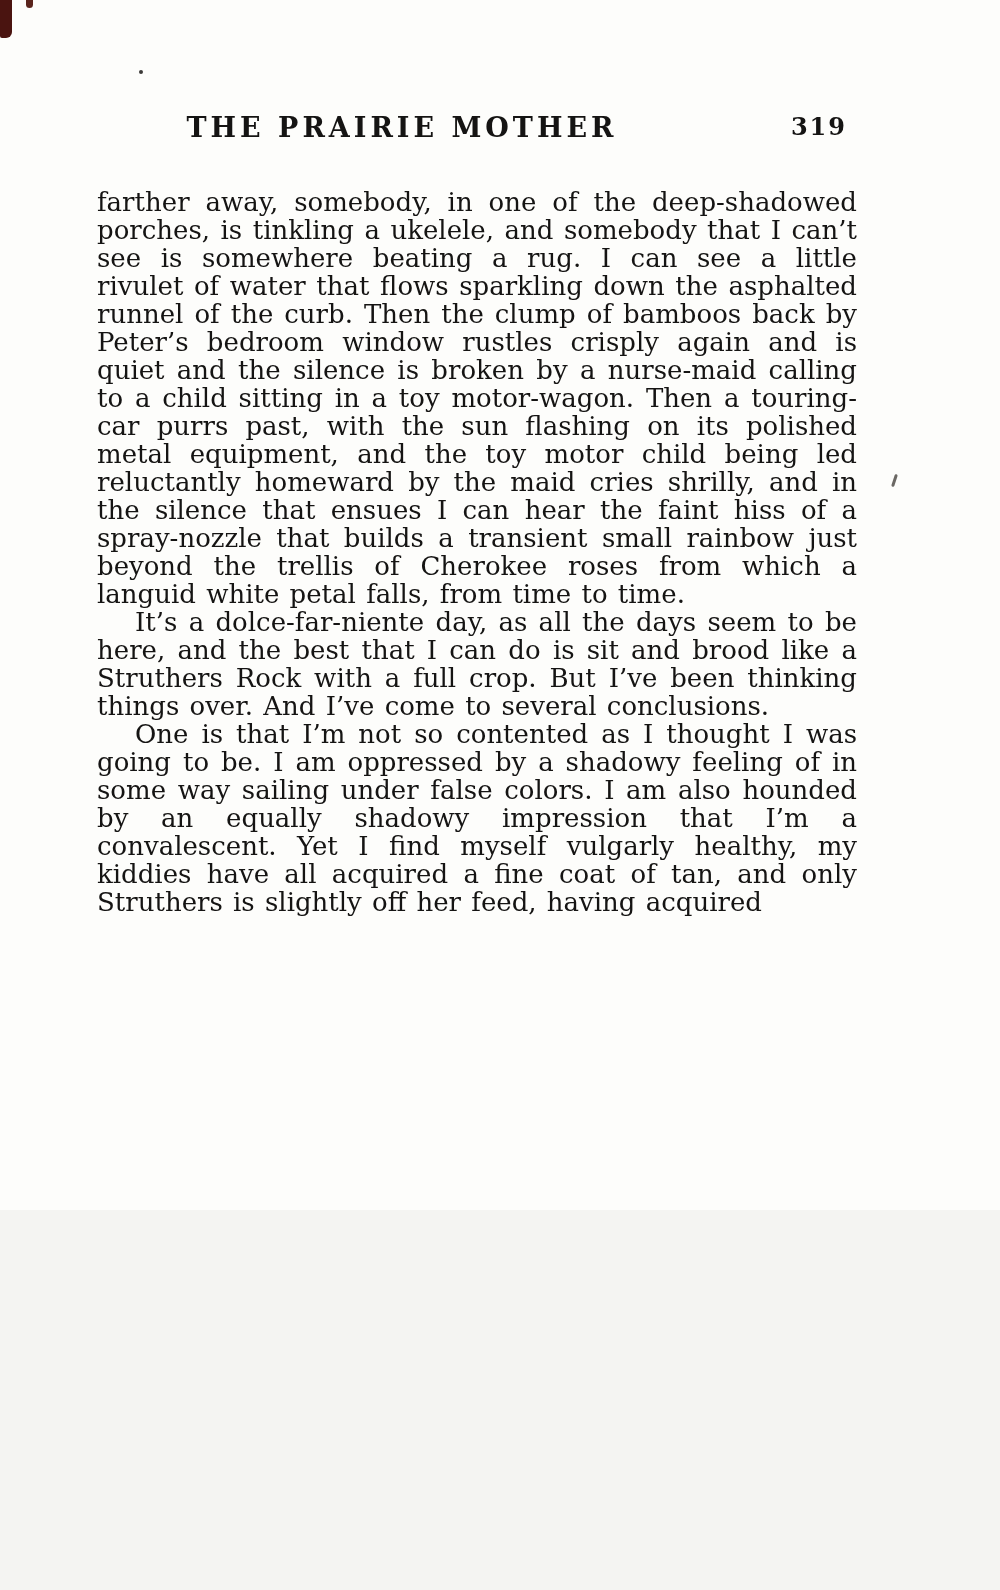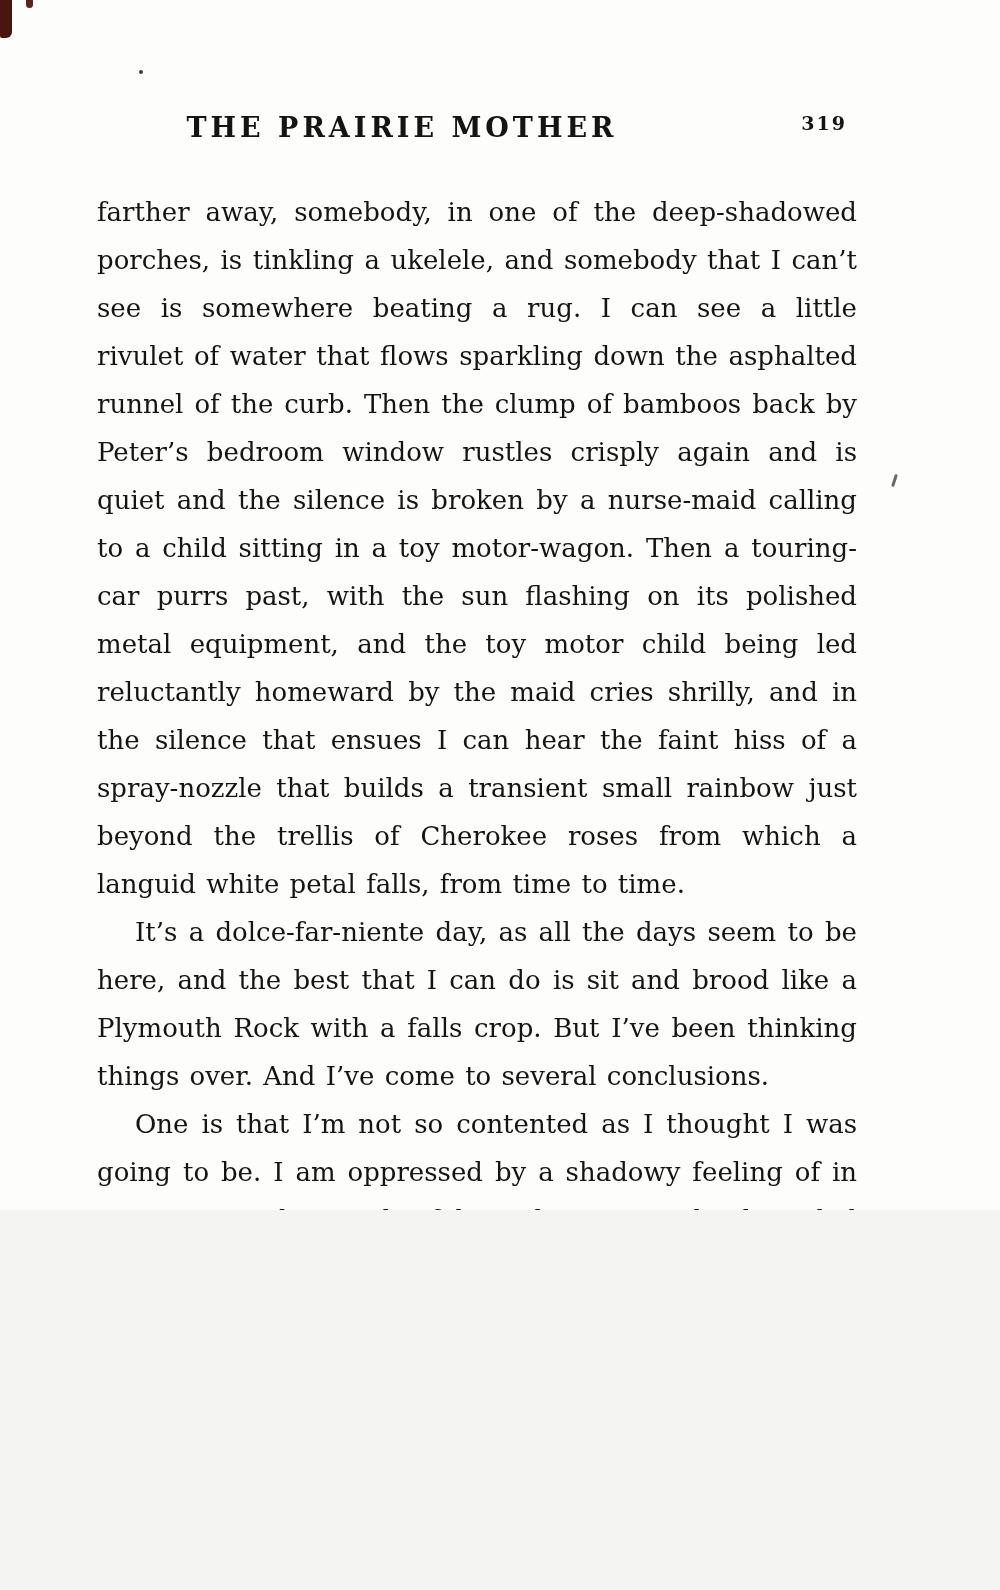--- a/index.html
+++ b/index.html
@@ -31,34 +31,34 @@
     text-align: center;
     font-size: 27px;
     font-weight: 700;
     letter-spacing: 4px;
     white-space: nowrap;
   }
   .page-number {
     position: absolute;
     right: 10px;
     top: 0;
-    font-size: 19px;
+    font-size: 24px;
     font-weight: 700;
     letter-spacing: 2px;
   }
   .page-body {
     position: absolute;
     top: 188px;
     left: 97px;
     width: 760px;
   }
   .page-body p {
     margin: 0;
     font-size: 26px;
-    line-height: 48px;
+    line-height: 28px;
     text-align: justify;
     word-spacing: 2px;
   }
   .page-body p.indent {
     text-indent: 38px;
   }
   .page-body .italic {
   }
   
   .artifact {
@@ -127,17 +127,17 @@
   <div class="artifact artifact-dot-bottom"></div>
   <div class="artifact artifact-bottom-bar"></div>
 
   <div class="page-header">
     <div class="running-title">THE PRAIRIE MOTHER</div>
     <div class="page-number">319</div>
   </div>
 
   <div class="page-body">
       <p><span>farther away, somebody, in one of the deep-shadowed porches, is tinkling a ukelele, and somebody that I can’t see is somewhere beating a rug.  I can see a little rivulet of water that flows sparkling down the asphalted runnel of the curb.  Then the clump of bamboos back by Peter’s bedroom window rustles crisply again and is quiet and the silence is broken by a nurse-maid calling to a child sitting in a toy motor-wagon.  Then a touring-car purrs past, with the sun flashing on its polished metal equipment, and the toy motor child being led reluctantly homeward by the maid cries shrilly, and in the silence that ensues I can hear the faint hiss of a spray-nozzle that builds a transient small rainbow just beyond the trellis of Cherokee roses from which a languid white petal falls, from time to time.</span></p>
-      <p class="indent"><span>It’s a </span><span class="italic">dolce-far-niente</span><span> day, as all the days seem to be here, and the best that I can do is sit and brood like a Plymouth Rock with a falls crop.  But I’ve been thinking things over.  And I’ve come to several conclusions.</span></p>
+      <p class="indent"><span>It’s a </span><span class="italic">dolce-far-niente</span><span> day, as all the days seem to be here, and the best that I can do is sit and brood like a Struthers Rock with a full crop.  But I’ve been thinking things over.  And I’ve come to several conclusions.</span></p>
       <p class="indent"><span>One is that I’m not so contented as I thought I was going to be.  I am oppressed by a shadowy feeling of in some way sailing under false colors.  I am also hounded by an equally shadowy impression that I’m a convalescent.  Yet I find myself vulgarly healthy, my kiddies have all acquired a fine coat of tan, and only Struthers is slightly off her feed, having acquired</span></p>
     </div>
 
 </div>
 
 </body></html>

